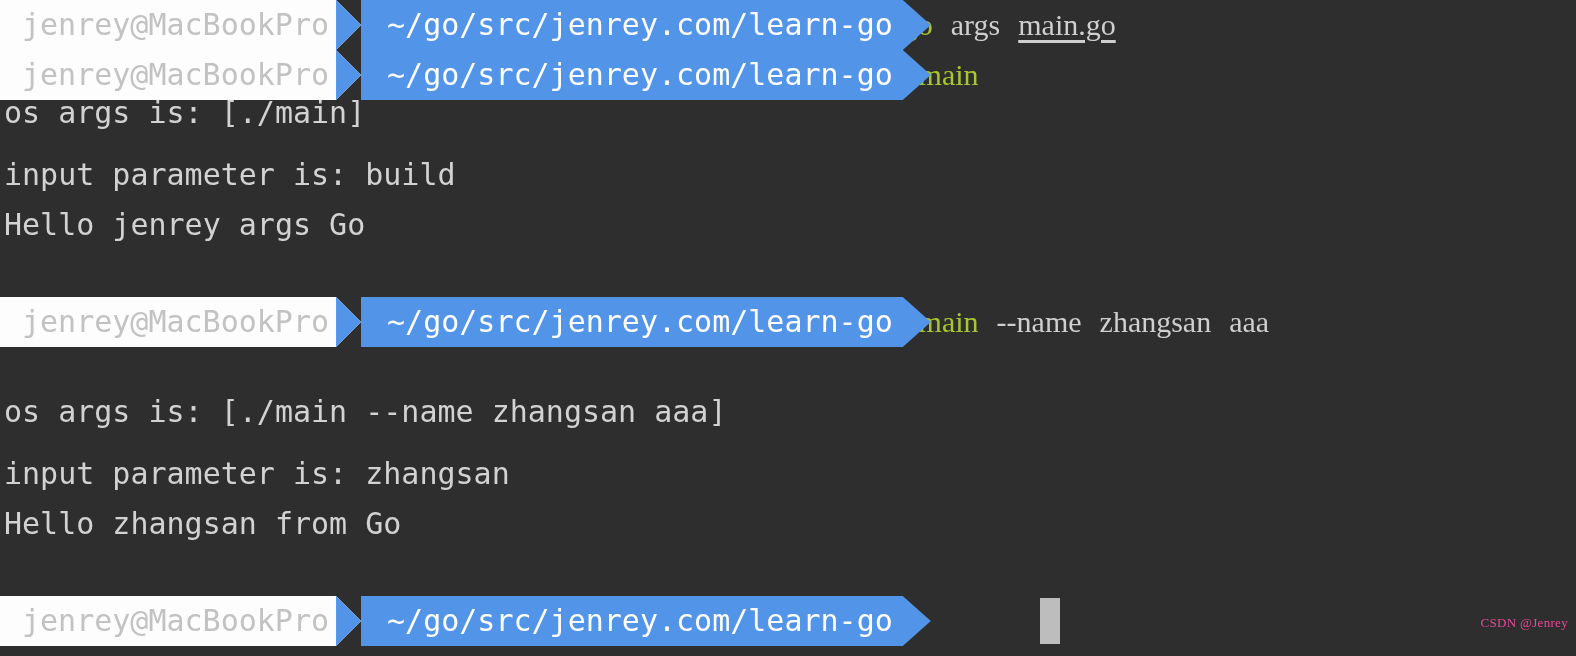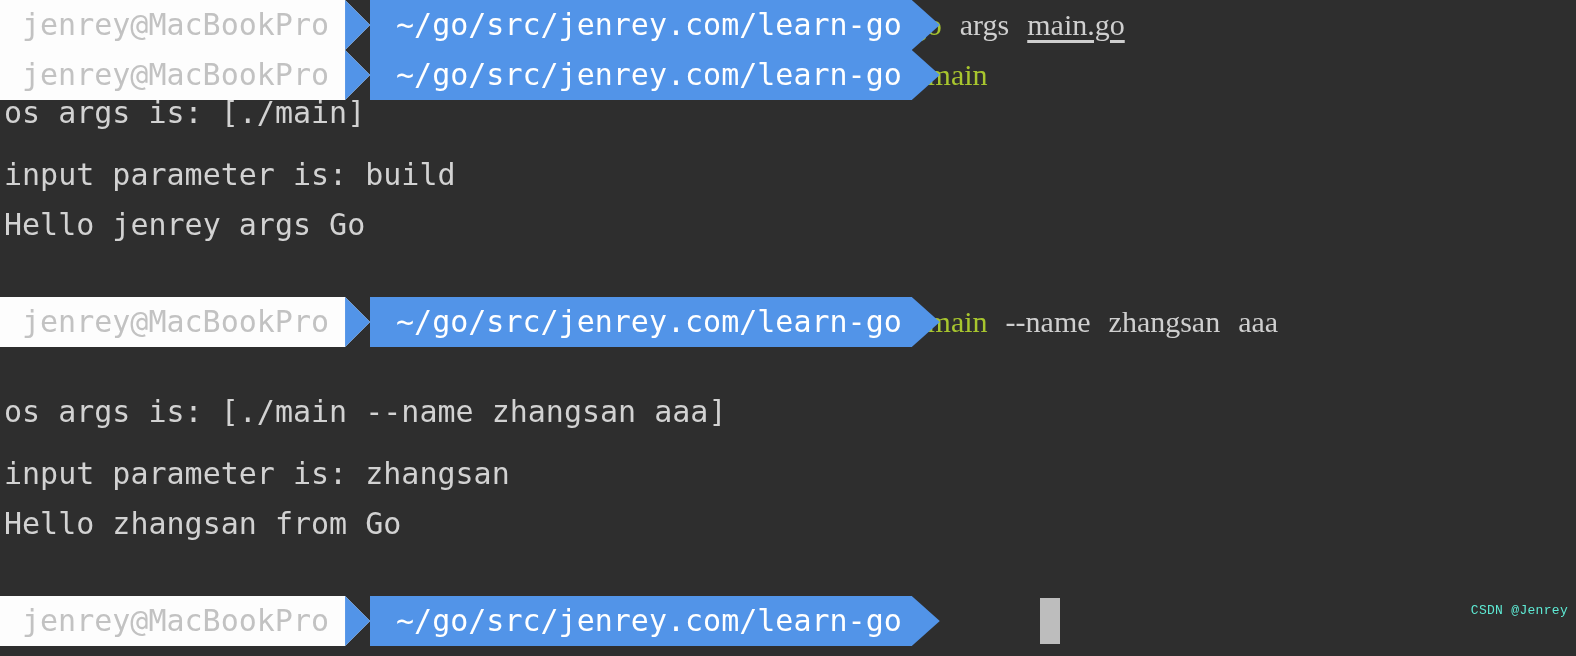--- a/index.html
+++ b/index.html
@@ -30,21 +30,21 @@
     white-space: nowrap;
   }
 
   .seg-host {
     position: relative;
     background: #fdfdfd;
     color: #c2c2c2;
     display: flex;
     align-items: center;
     padding-left: 22px;
-    padding-right: 16px;
+    padding-right: 7px;
     height: 50px;
     box-sizing: border-box;
   }
   .seg-host::after {
     content: "";
     position: absolute;
     left: 100%;
     top: 0;
     width: 25px;
     height: 50px;
@@ -111,24 +111,24 @@
     position: absolute;
     width: 20px;
     height: 46px;
     background: #bdbdbd;
   }
 
   
   .watermark {
     position: absolute;
     right: 8px;
-    bottom: 20px;
-    font-family: Liberation Mono, monospace;
+    bottom: 8px;
+    font-family: Liberation Serif, serif;
     font-size: 13px;
-    color: #5eead4;
+    color: #ec4899;
     letter-spacing: 0.3px;
   }
 </style>
 </head>
 <body>
 
 <div id="terminal">
 
   <div class="prompt-line" style="top:0px;">
     <div class="seg-host">

